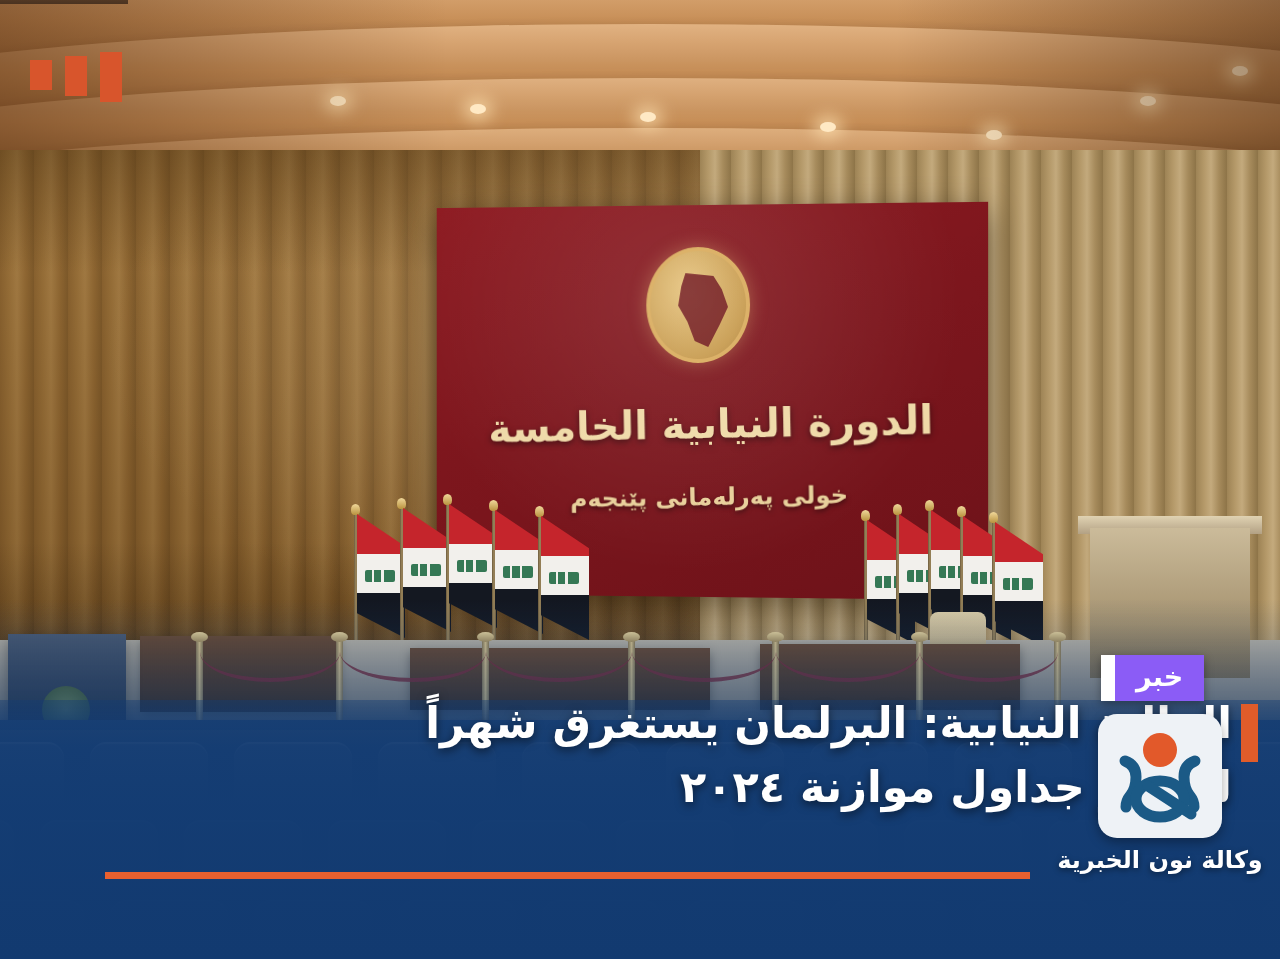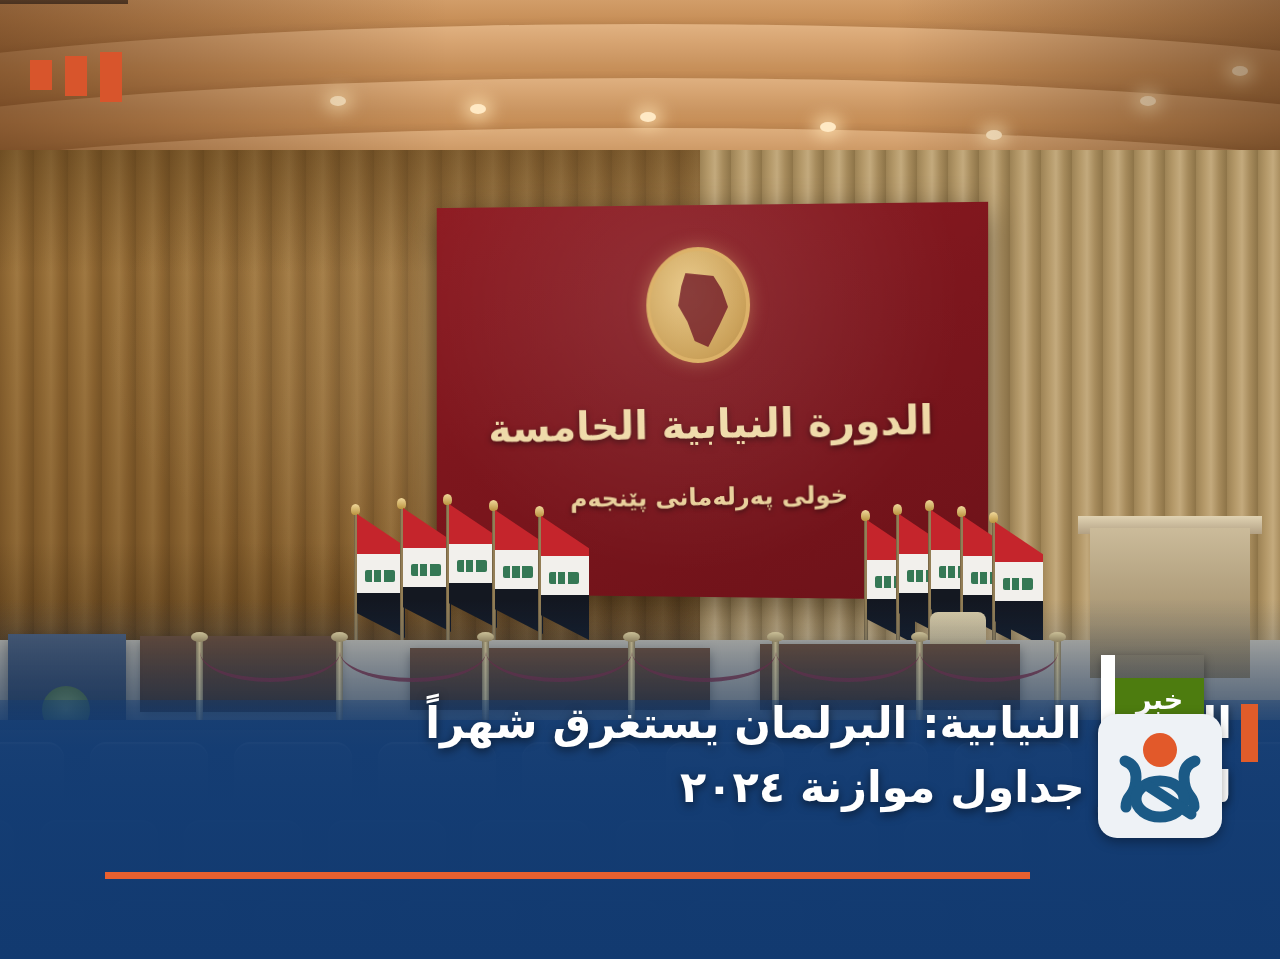--- a/index.html
+++ b/index.html
@@ -248,23 +248,23 @@
     background:#e8602f;
   }
 
   
   .badge {
     position:absolute; left:1101px; top:655px;
     display:flex; align-items:stretch;
     box-shadow:0 3px 9px rgba(0,0,0,.35);
   }
   .badge-body {
-    background:#4d7c0f; color:#fff;
+    background:#8b5cf6; color:#fff;
     font-size:27px; font-weight:700;
-    padding:5px 21px 7px; line-height:1.25;margin-top:23px;
+    padding:5px 21px 7px; line-height:1.25;
   }
   .badge-tab { width:14px; background:#ffffff; }
 
   .logo {
     position:absolute; left:1098px; top:714px;
     width:124px; height:124px; border-radius:19px;
     background:#eef2f6;
     box-shadow:0 4px 12px rgba(0,0,0,.35);
   }
   .logo svg { display:block; width:124px; height:124px; }
@@ -458,14 +458,15 @@
   <div class="logo">
     <svg viewBox="0 0 124 124">
       <circle cx="62" cy="36" r="17" fill="#e2592a"></circle>
       <path d="M27 47 q11 4 11 16 q0 12 -6 19 q-4 5 -4 11" fill="none" stroke="#1b5a86" stroke-width="11" stroke-linecap="round"></path>
       <path d="M97 47 q-11 4 -11 16 q0 12 6 19 q4 5 4 11" fill="none" stroke="#1b5a86" stroke-width="11" stroke-linecap="round"></path>
       <ellipse cx="62" cy="85" rx="24" ry="18" fill="none" stroke="#1b5a86" stroke-width="11"></ellipse>
       <path d="M50 72 L93 100" stroke="#1b5a86" stroke-width="11" stroke-linecap="round"></path>
     </svg>
   </div>
 
+  <div class="agency">وكالة نون الخبرية</div>
 
 </div>
 
 </body></html>

